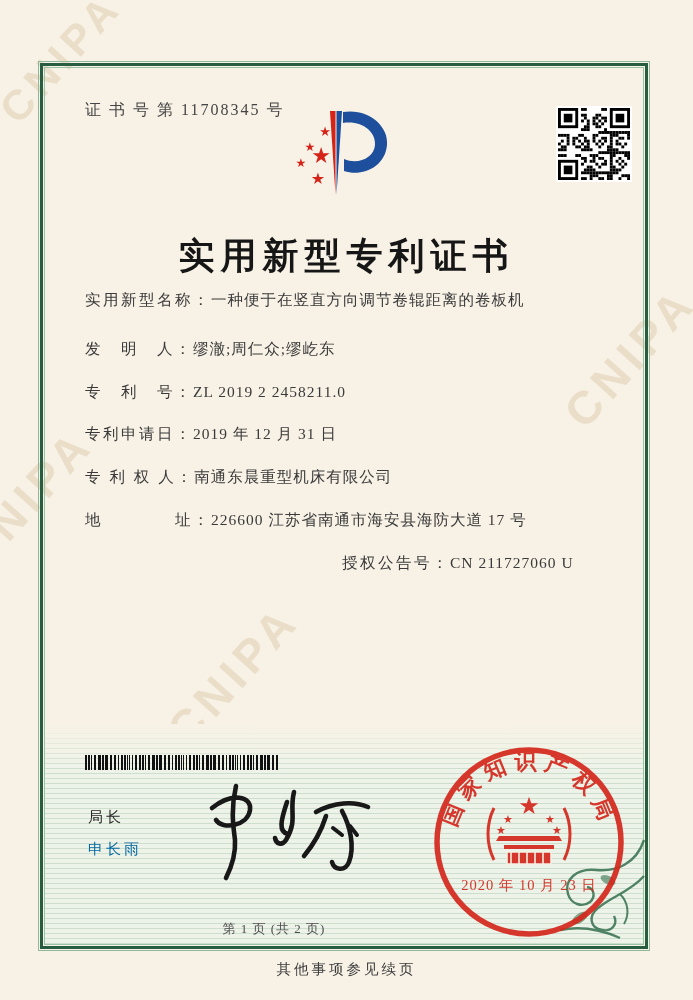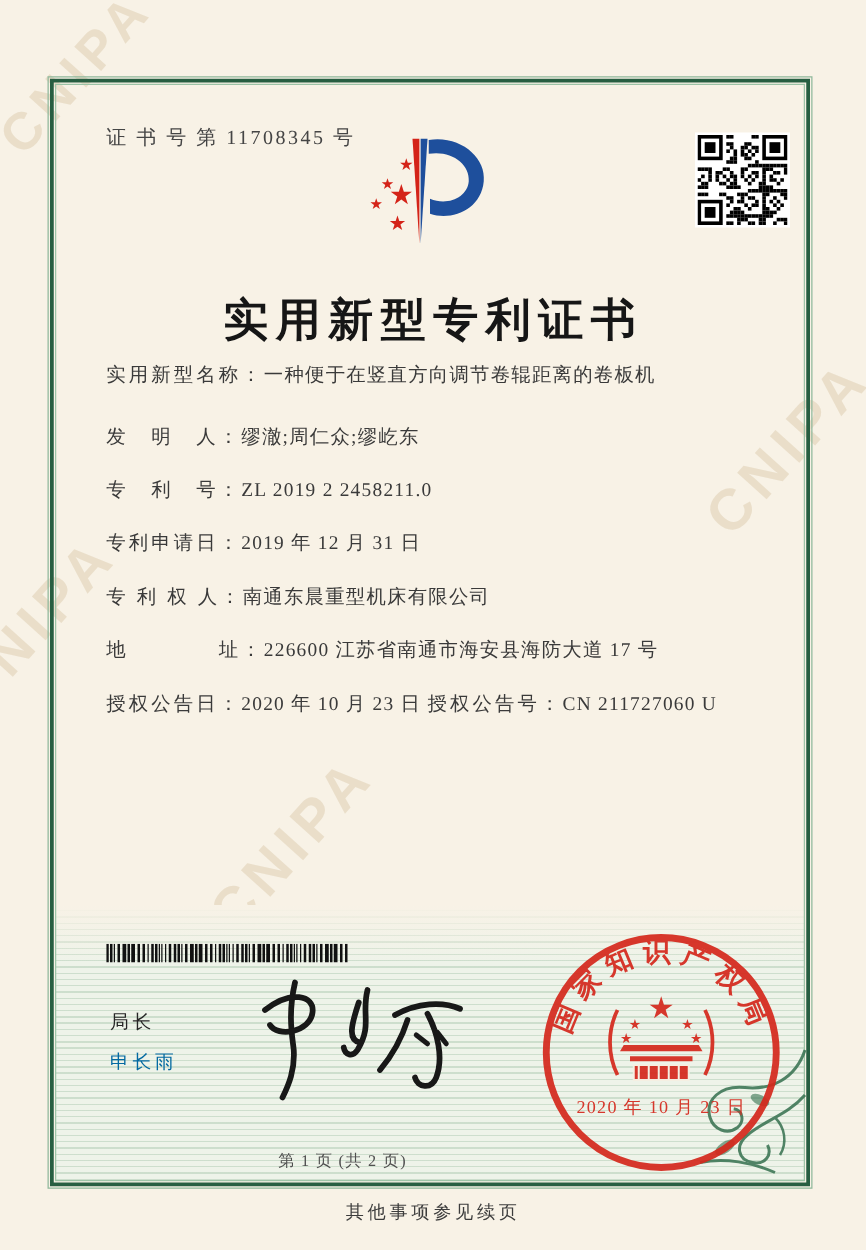--- a/index.html
+++ b/index.html
@@ -293,21 +293,20 @@
     </svg>
 
   <div id="title" class="abs">实用新型专利证书</div>
 
   <div id="f0" class="abs field"><span class="lbl">实用新型名称：</span><span class="val">一种便于在竖直方向调节卷辊距离的卷板机</span></div>
   <div id="f1" class="abs field"><span class="lbl">发　明　人：</span><span class="val">缪澈;周仁众;缪屹东</span></div>
   <div id="f2" class="abs field"><span class="lbl">专　利　号：</span><span class="val">ZL 2019 2 2458211.0</span></div>
   <div id="f3" class="abs field"><span class="lbl">专利申请日：</span><span class="val">2019 年 12 月 31 日</span></div>
   <div id="f4" class="abs field"><span class="lbl">专 利 权 人：</span><span class="val">南通东晨重型机床有限公司</span></div>
   <div id="f5" class="abs field"><span class="lbl">地　　　　址：</span><span class="val">226600 江苏省南通市海安县海防大道 17 号</span></div>
-  <div id="grant-date" class="abs field"><span class="lbl">授权公告日：</span><span class="val">2020 年 10 月 23 日</span></div>
   <div id="grant-no" class="abs field"><span class="lbl">授权公告号：</span><span class="val">CN 211727060 U</span></div>
 
 
   <svg id="barcode" class="abs" width="196" height="15" viewBox="0 0 196 15">
       <rect x="0" y="0" width="2" height="15" fill="#111"></rect>
       <rect x="3" y="0" width="2" height="15" fill="#111"></rect>
       <rect x="6" y="0" width="1" height="15" fill="#111"></rect>
       <rect x="9" y="0" width="2" height="15" fill="#111"></rect>
       <rect x="13" y="0" width="3" height="15" fill="#111"></rect>
       <rect x="17" y="0" width="2" height="15" fill="#111"></rect>

